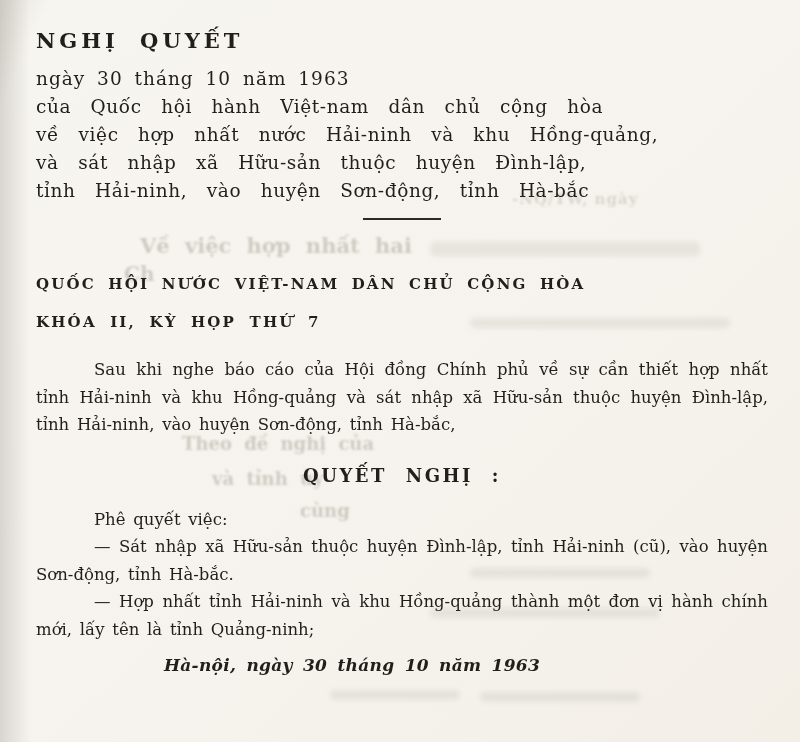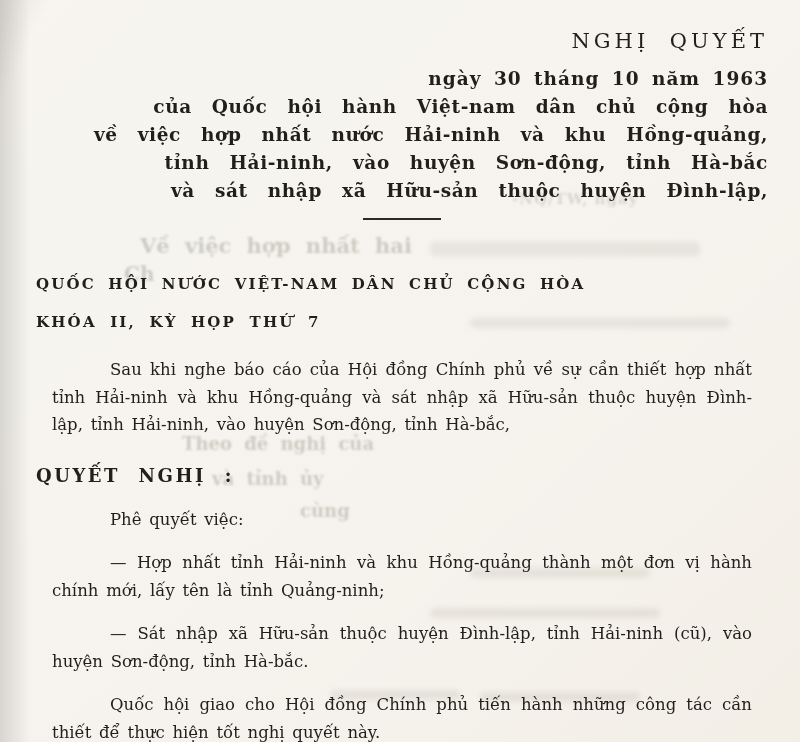--- a/index.html
+++ b/index.html
@@ -40,46 +40,46 @@
   }
   .s0{top:242px;left:430px;width:270px;height:14px;}
   .s1{top:318px;left:470px;width:260px;}
   .s2{top:568px;left:470px;width:180px;}
   .s3{top:608px;left:430px;width:230px;}
   .s4{top:690px;left:330px;width:130px;}
   .s5{top:692px;left:480px;width:160px;}
   
   .content{position:absolute;inset:0;z-index:1;padding:26px 32px 0 36px;box-sizing:border-box;}
   .title{
-    margin:0;text-align:right;
-    font-size:21px;font-weight:normal;
+    margin:0;text-align:left;
+    font-size:21px;font-weight:bold;
     letter-spacing:4px;word-spacing:10px;
     line-height:30px;
   }
   .hline{
-    text-align:right;font-weight:bold;
+    text-align:left;font-weight:normal;
     font-size:18.5px;line-height:28px;
     letter-spacing:0.6px;word-spacing:13px;
   }
   .hdate{margin-top:9px;word-spacing:5px;letter-spacing:1px;}
   .rule{
     width:78px;margin:13px auto 0;
     border-top:2.5px solid #2c2a25;
   }
   .issuer{margin-top:55px;text-align:left;font-weight:bold;}
   .issuer-l1{font-size:15px;letter-spacing:2.2px;word-spacing:5px;line-height:19px;}
   .issuer-l2{font-size:15px;letter-spacing:2.2px;word-spacing:6px;line-height:19px;margin-top:19px;}
   .para{
-    margin:16px;font-size:16.5px;line-height:27.5px;
+    margin:0;font-size:16.5px;line-height:27.5px;
     text-align:justify;word-spacing:2.5px;
   }
   .indent{text-indent:58px;}
   .preamble{margin-top:24px;}
   .resolve{
-    margin:24px 0 0;text-align:left;
+    margin:24px 0 0;text-align:center;
     font-size:18px;font-weight:bold;
     letter-spacing:2.5px;word-spacing:10px;line-height:26px;
   }
   .approve{margin-top:17px;}
   .dateline{
     margin-top:9px;text-align:center;padding-right:100px;
     font-style:italic;font-size:17px;font-weight:bold;
     letter-spacing:0.3px;word-spacing:4px;line-height:26px;
   }
 </style>
@@ -105,37 +105,36 @@
     <div class="smudge s5"></div>
   </div>
 
   <div class="content">
 
     <h1 class="title">NGHỊ QUYẾT</h1>
 
     <div class="hline hdate">ngày 30 tháng 10 năm 1963</div>
     <div class="hline">của Quốc hội hành Việt-nam dân chủ cộng hòa</div>
     <div class="hline">về việc hợp nhất nước Hải-ninh và khu Hồng-quảng,</div>
+    <div class="hline">và sát nhập xã Hữu-sản thuộc huyện Đình-lập,</div>
     <div class="hline">tỉnh Hải-ninh, vào huyện Sơn-động, tỉnh Hà-bắc</div>
-    <div class="hline">và sát nhập xã Hữu-sản thuộc huyện Đình-lập,</div>
 
     <div class="rule"></div>
 
     <div class="issuer">
       <div class="issuer-l1">QUỐC HỘI NƯỚC VIỆT-NAM DÂN CHỦ CỘNG HÒA</div>
       <div class="issuer-l2">KHÓA II, KỲ HỌP THỨ 7</div>
     </div>
 
     <p class="para indent preamble">Sau khi nghe báo cáo của Hội đồng Chính phủ về sự cần thiết hợp nhất tỉnh Hải-ninh và khu Hồng-quảng và sát nhập xã Hữu-sản thuộc huyện Đình-lập, tỉnh Hải-ninh, vào huyện Sơn-động, tỉnh Hà-bắc,</p>
 
     <h2 class="resolve">QUYẾT NGHỊ :</h2>
 
     <p class="para indent approve">Phê quyết việc:</p>
 
+    <p class="para indent">— Sát nhập xã Hữu-sản thuộc huyện Đình-lập, tỉnh Hải-ninh (cũ), vào huyện Sơn-động, tỉnh Hà-bắc.</p>
     <p class="para indent">— Hợp nhất tỉnh Hải-ninh và khu Hồng-quảng thành một đơn vị hành chính mới, lấy tên là tỉnh Quảng-ninh;</p>
-    <p class="para indent">— Sát nhập xã Hữu-sản thuộc huyện Đình-lập, tỉnh Hải-ninh (cũ), vào huyện Sơn-động, tỉnh Hà-bắc.</p>
 
-    <p class="para indent">Quốc hội giao cho Hội đồng Chính phủ tiến hành những công tác cần thiết để thực hiện tốt nghị quyết này.</p>
 
     <div class="dateline">Hà-nội, ngày 30 tháng 10 năm 1963</div>
 
   </div>
 </div>
 
 </body></html>

